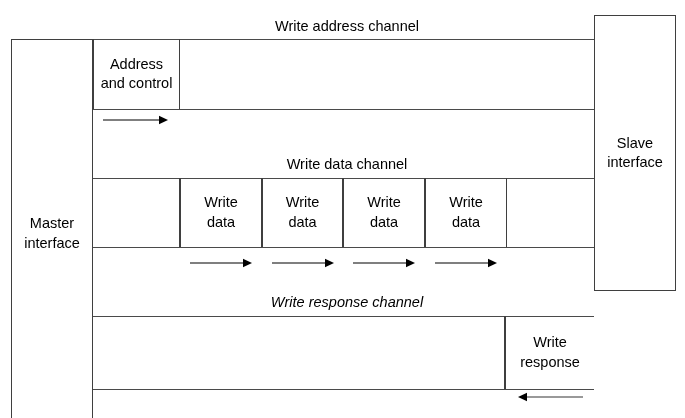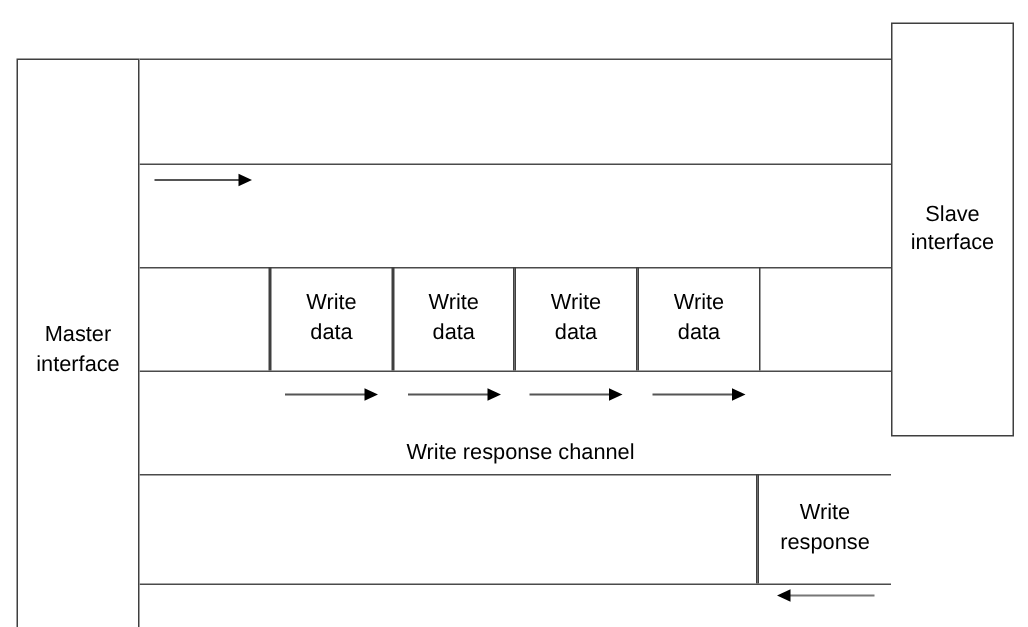--- a/index.html
+++ b/index.html
@@ -109,39 +109,45 @@
 interface</span>
   </div>
 
   <div class="channel-area" id="channel-area">
       <div class="hrule" style="top: 39px;"></div>
       <div class="hrule" style="top: 109px;"></div>
       <div class="hrule" style="top: 178px;"></div>
       <div class="hrule" style="top: 247px;"></div>
       <div class="hrule" style="top: 316px;"></div>
       <div class="hrule" style="top: 389px;"></div>
+      <div class="channel-caption" style="left: 104px; top: 19px; width: 300px;">Write address channel</div>
+      <div class="cell" style="left: 0px; top: 39px; width: 87px; height: 70px;">
+        <span class="cell-label">Address
+and control</span>
+      </div>
+      <div class="channel-caption" style="left: 104px; top: 157px; width: 300px;">Write data channel</div>
       <div class="cell blank" style="left: 0px; top: 178px; width: 87px; height: 69px; border-left: none;"></div>
       <div class="cell" style="left: 87px; top: 178px; width: 82px; height: 69px;">
         <span class="cell-label">Write
 data</span>
       </div>
       <div class="cell" style="left: 169px; top: 178px; width: 81px; height: 69px;">
         <span class="cell-label">Write
 data</span>
       </div>
       <div class="cell" style="left: 250px; top: 178px; width: 82px; height: 69px;">
         <span class="cell-label">Write
 data</span>
       </div>
       <div class="cell" style="left: 332px; top: 178px; width: 82px; height: 69px;">
         <span class="cell-label">Write
 data</span>
       </div>
       <div class="cell blank" style="left: 414px; top: 178px; width: 87px; height: 69px; border-right: none;"></div>
-      <div class="channel-caption" style="left: 104px; top: 295px; width: 300px;">Write response channel</div>
+      <div class="channel-caption" style="left: 104px; top: 295px; width: 300px; font-style: italic;">Write response channel</div>
       <div class="cell blank" style="left: 0px; top: 316px; width: 412px; height: 73px; border-left: none;"></div>
       <div class="cell" style="left: 412px; top: 316px; width: 89px; height: 73px; border-right: none;">
         <span class="cell-label">Write
 response</span>
       </div>
     </div>
 
   <div id="arrow-layer" style="position:absolute;left:0;top:0;width:685px;height:418px;">
       <div class="arrow" style="left: 103px; top: 115px; width: 65px;">
         <svg width="65" height="11" viewBox="0 0 65 11">

